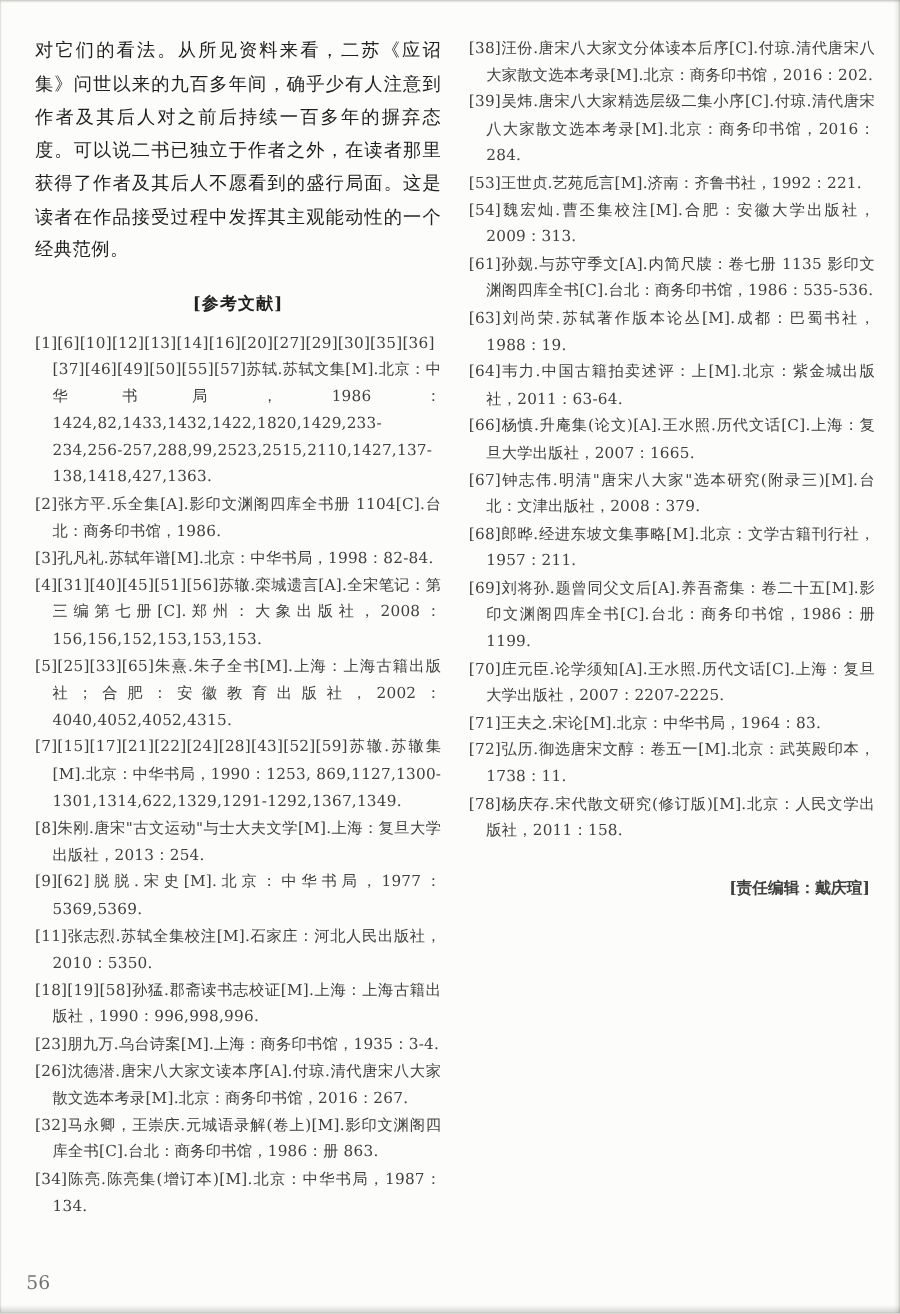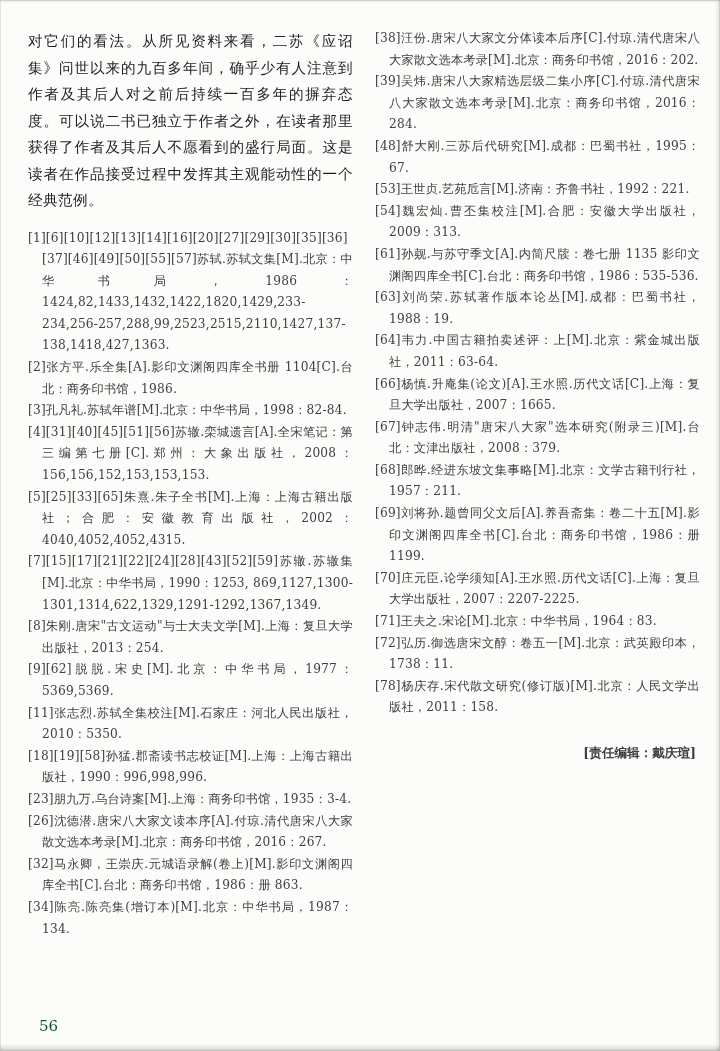--- a/index.html
+++ b/index.html
@@ -59,36 +59,37 @@
   .editor-note{
     text-align:right;
     font-weight:bold;
     font-size:12.6px;
     margin-top:26px;
     padding-right:4px;
     color:#404040;
   }
   .page-number{
     position:absolute;
-    left:39px;
+    left:21px;
     bottom:16px;
     font-size:15px;
-    color:#14532d;
+    color:#737373;
   }
 </style>
 </head>
 <body>
 
 <div class="page">
 
   <div class="columns">
 
     <div class="col">
       <p class="intro">对它们的看法。从所见资料来看，二苏《应诏集》问世以来的九百多年间，确乎少有人注意到作者及其后人对之前后持续一百多年的摒弃态度。可以说二书已独立于作者之外，在读者那里获得了作者及其后人不愿看到的盛行局面。这是读者在作品接受过程中发挥其主观能动性的一个经典范例。</p>
 
+      <div class="ref-heading">[参考文献]</div>
 
       <div class="ref-list">
           <p>[1][6][10][12][13][14][16][20][27][29][30][35][36][37][46][49][50][55][57]苏轼.苏轼文集[M].北京：中华书局，1986：1424,82,1433,1432,1422,1820,1429,233-234,256-257,288,99,2523,2515,2110,1427,137-138,1418,427,1363.</p>
           <p>[2]张方平.乐全集[A].影印文渊阁四库全书册 1104[C].台北：商务印书馆，1986.</p>
           <p>[3]孔凡礼.苏轼年谱[M].北京：中华书局，1998：82-84.</p>
           <p>[4][31][40][45][51][56]苏辙.栾城遗言[A].全宋笔记：第三编第七册[C].郑州：大象出版社，2008：156,156,152,153,153,153.</p>
           <p>[5][25][33][65]朱熹.朱子全书[M].上海：上海古籍出版社；合肥：安徽教育出版社，2002： 4040,4052,4052,4315.</p>
           <p>[7][15][17][21][22][24][28][43][52][59]苏辙.苏辙集[M].北京：中华书局，1990：1253, 869,1127,1300-1301,1314,622,1329,1291-1292,1367,1349.</p>
           <p>[8]朱刚.唐宋"古文运动"与士大夫文学[M].上海：复旦大学出版社，2013：254.</p>
           <p>[9][62]脱脱.宋史[M].北京：中华书局，1977：5369,5369.</p>
@@ -98,21 +99,20 @@
           <p>[26]沈德潜.唐宋八大家文读本序[A].付琼.清代唐宋八大家散文选本考录[M].北京：商务印书馆，2016：267.</p>
           <p>[32]马永卿，王崇庆.元城语录解(卷上)[M].影印文渊阁四库全书[C].台北：商务印书馆，1986：册 863.</p>
           <p>[34]陈亮.陈亮集(增订本)[M].北京：中华书局，1987：134.</p>
         </div>
     </div>
 
     <div class="col">
       <div class="ref-list">
           <p>[38]汪份.唐宋八大家文分体读本后序[C].付琼.清代唐宋八大家散文选本考录[M].北京：商务印书馆，2016：202.</p>
           <p>[39]吴炜.唐宋八大家精选层级二集小序[C].付琼.清代唐宋八大家散文选本考录[M].北京：商务印书馆，2016：284.</p>
-          <p>[48]舒大刚.三苏后代研究[M].成都：巴蜀书社，1995：67.</p>
           <p>[53]王世贞.艺苑卮言[M].济南：齐鲁书社，1992：221.</p>
           <p>[54]魏宏灿.曹丕集校注[M].合肥：安徽大学出版社，2009：313.</p>
           <p>[61]孙觌.与苏守季文[A].内简尺牍：卷七册 1135 影印文渊阁四库全书[C].台北：商务印书馆，1986：535-536.</p>
           <p>[63]刘尚荣.苏轼著作版本论丛[M].成都：巴蜀书社，1988：19.</p>
           <p>[64]韦力.中国古籍拍卖述评：上[M].北京：紫金城出版社，2011：63-64.</p>
           <p>[66]杨慎.升庵集(论文)[A].王水照.历代文话[C].上海：复旦大学出版社，2007：1665.</p>
           <p>[67]钟志伟.明清"唐宋八大家"选本研究(附录三)[M].台北：文津出版社，2008：379.</p>
           <p>[68]郎晔.经进东坡文集事略[M].北京：文学古籍刊行社，1957：211.</p>
           <p>[69]刘将孙.题曾同父文后[A].养吾斋集：卷二十五[M].影印文渊阁四库全书[C].台北：商务印书馆，1986：册 1199.</p>
           <p>[70]庄元臣.论学须知[A].王水照.历代文话[C].上海：复旦大学出版社，2007：2207-2225.</p>

